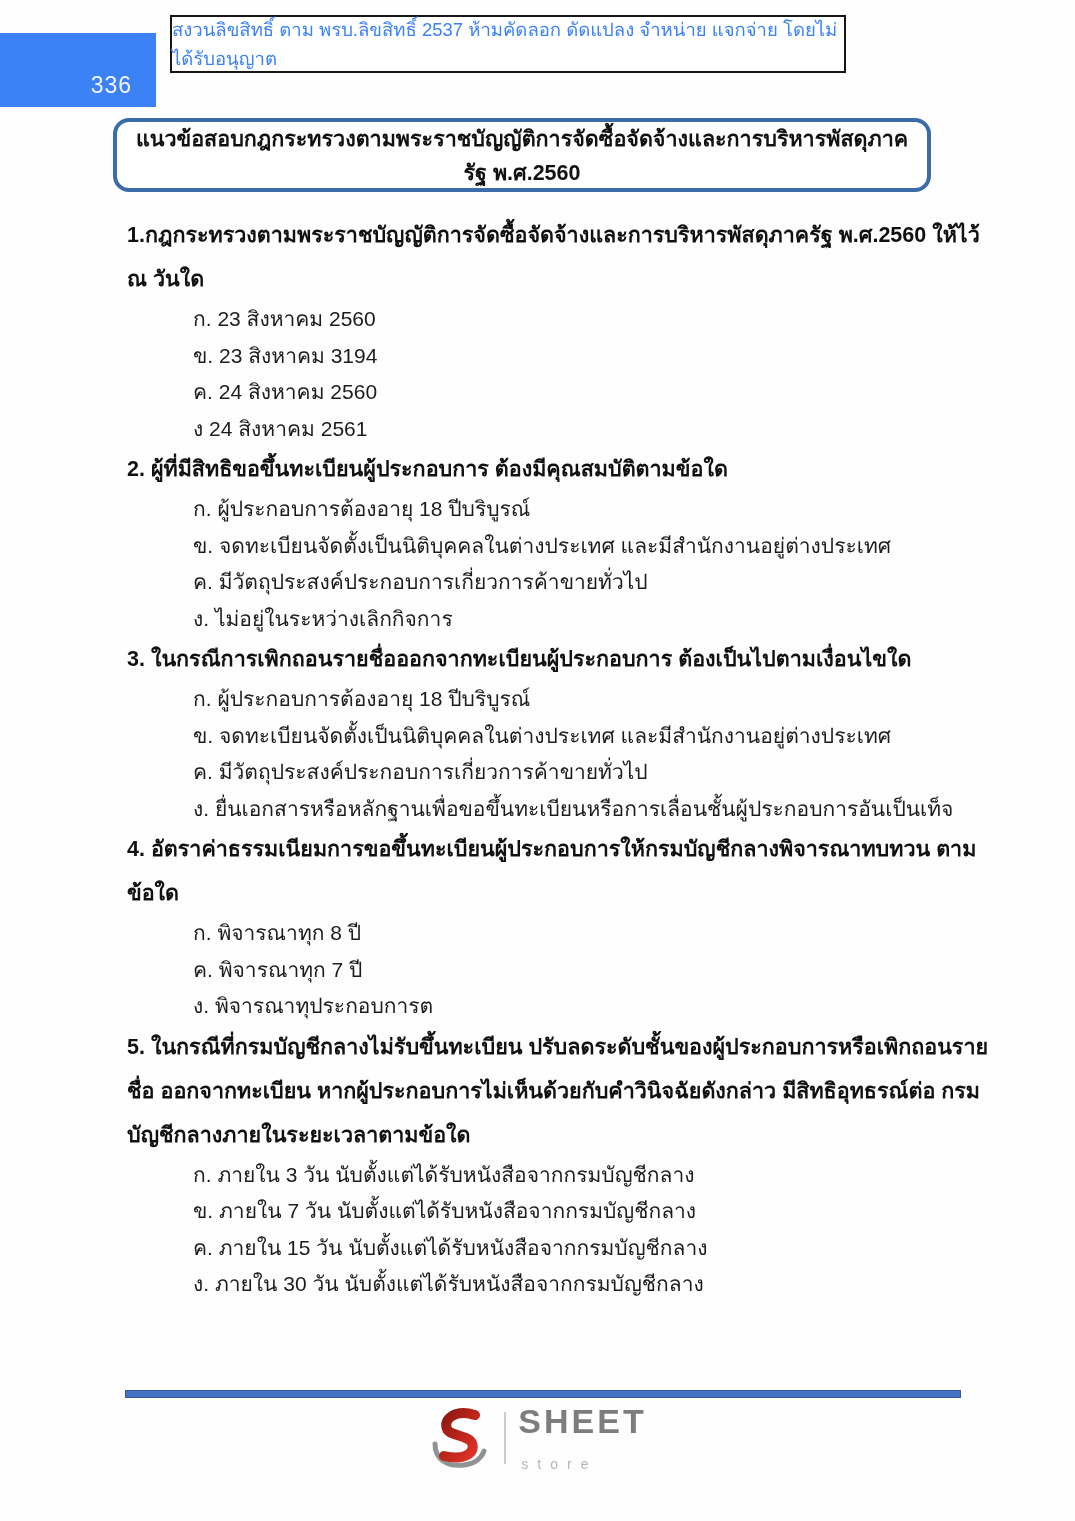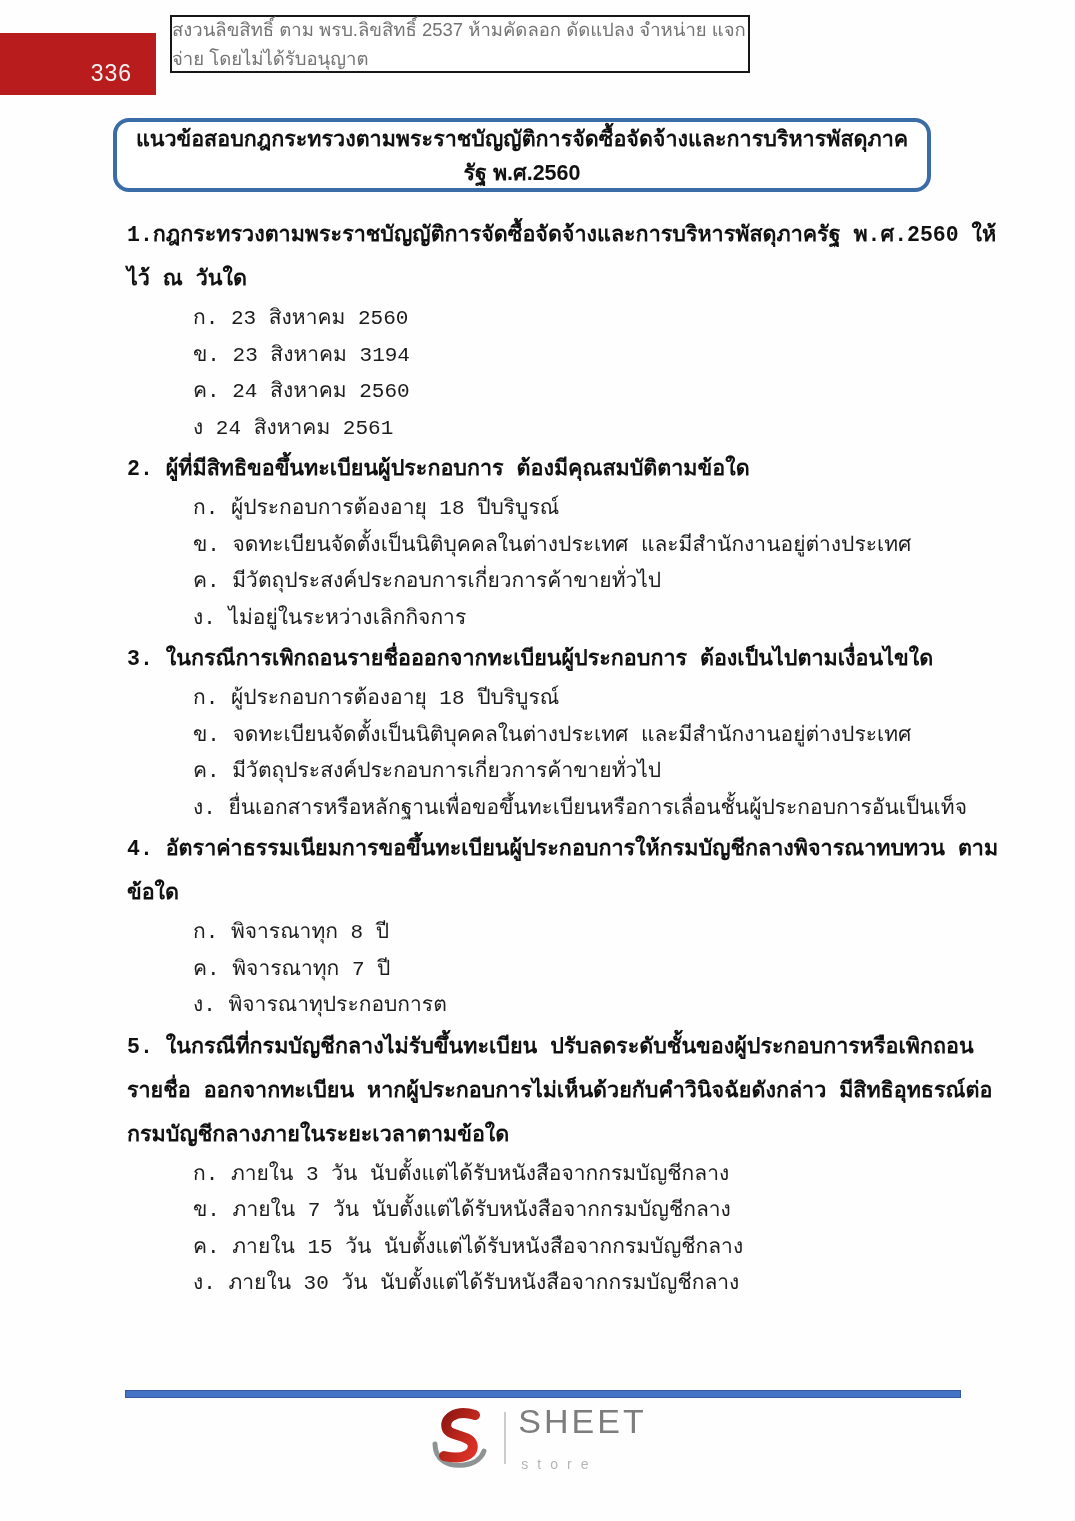--- a/index.html
+++ b/index.html
@@ -11,52 +11,51 @@
     width:1075px; height:1521px;
     margin:0 auto;
     background:#fefefe;
     overflow:hidden;
   }
 
   
   .page-number-box {
     position:absolute; left:0; top:33;
     top:33px;
-    width:156px; height:62px;
-    background:#b91c1c;
+    width:156px; height:74px;
+    background:#3b82f6;
     display:flex; align-items:flex-end; justify-content:flex-end;
     padding:0 24px 8px 0;
   }
   .page-number-box .num { color:#f2f2f2; font-size:23px; letter-spacing:1px; }
 
   .copyright-box {
     position:absolute; left:170px; top:15px;
-    width:580px; height:58px;
+    width:676px; height:58px;
     border:2px solid #161616;
     background:#ffffff;
     display:flex; align-items:center; justify-content:flex-start;
-    font-size:18.5px; color:#737373;
+    font-size:18.5px; color:#3b82f6;
   }
 
   .title-box {
     position:absolute; left:113px; top:118px;
     width:818px; height:74px;
     border:4px solid #3a6ca8;
     border-radius:16px;
     background:#ffffff;
     display:flex; align-items:center; justify-content:center;
     font-weight:bold; font-size:21.5px; color:#111;
     padding:0 10px; text-align:center;
   }
 
   
   .content {
     position:absolute; left:127px; top:213px;
     width:872px;
-    font-family:Liberation Mono, monospace;
   }
   .question-text {
     font-weight:bold;
     font-size:21.5px;
     line-height:44px;
     color:#111;
   }
   .option {
     font-size:21px;
     line-height:36.5px;
@@ -74,21 +73,21 @@
   .footer-logo {
     position:absolute; left:0; top:1404px;
     width:100%;
     display:flex; align-items:center; justify-content:center;
     gap:12px;
   }
   .logo-icon { width:64px; height:64px; }
   .logo-divider { width:2px; height:52px; background:#c9cdcd; }
   .logo-words { display:flex; flex-direction:column; line-height:1; }
   .logo-main {
-    font-size:34px; font-weight:normal; color:#7d7d7d;
+    font-size:34px; font-weight:bold; color:#7d7d7d;
     letter-spacing:3px;
   }
   .logo-sub {
     font-size:14px; color:#b5b5b5;
     letter-spacing:9px; margin-top:19px; padding-left:3px;
   }
 </style>
 </head>
 <body>
 

